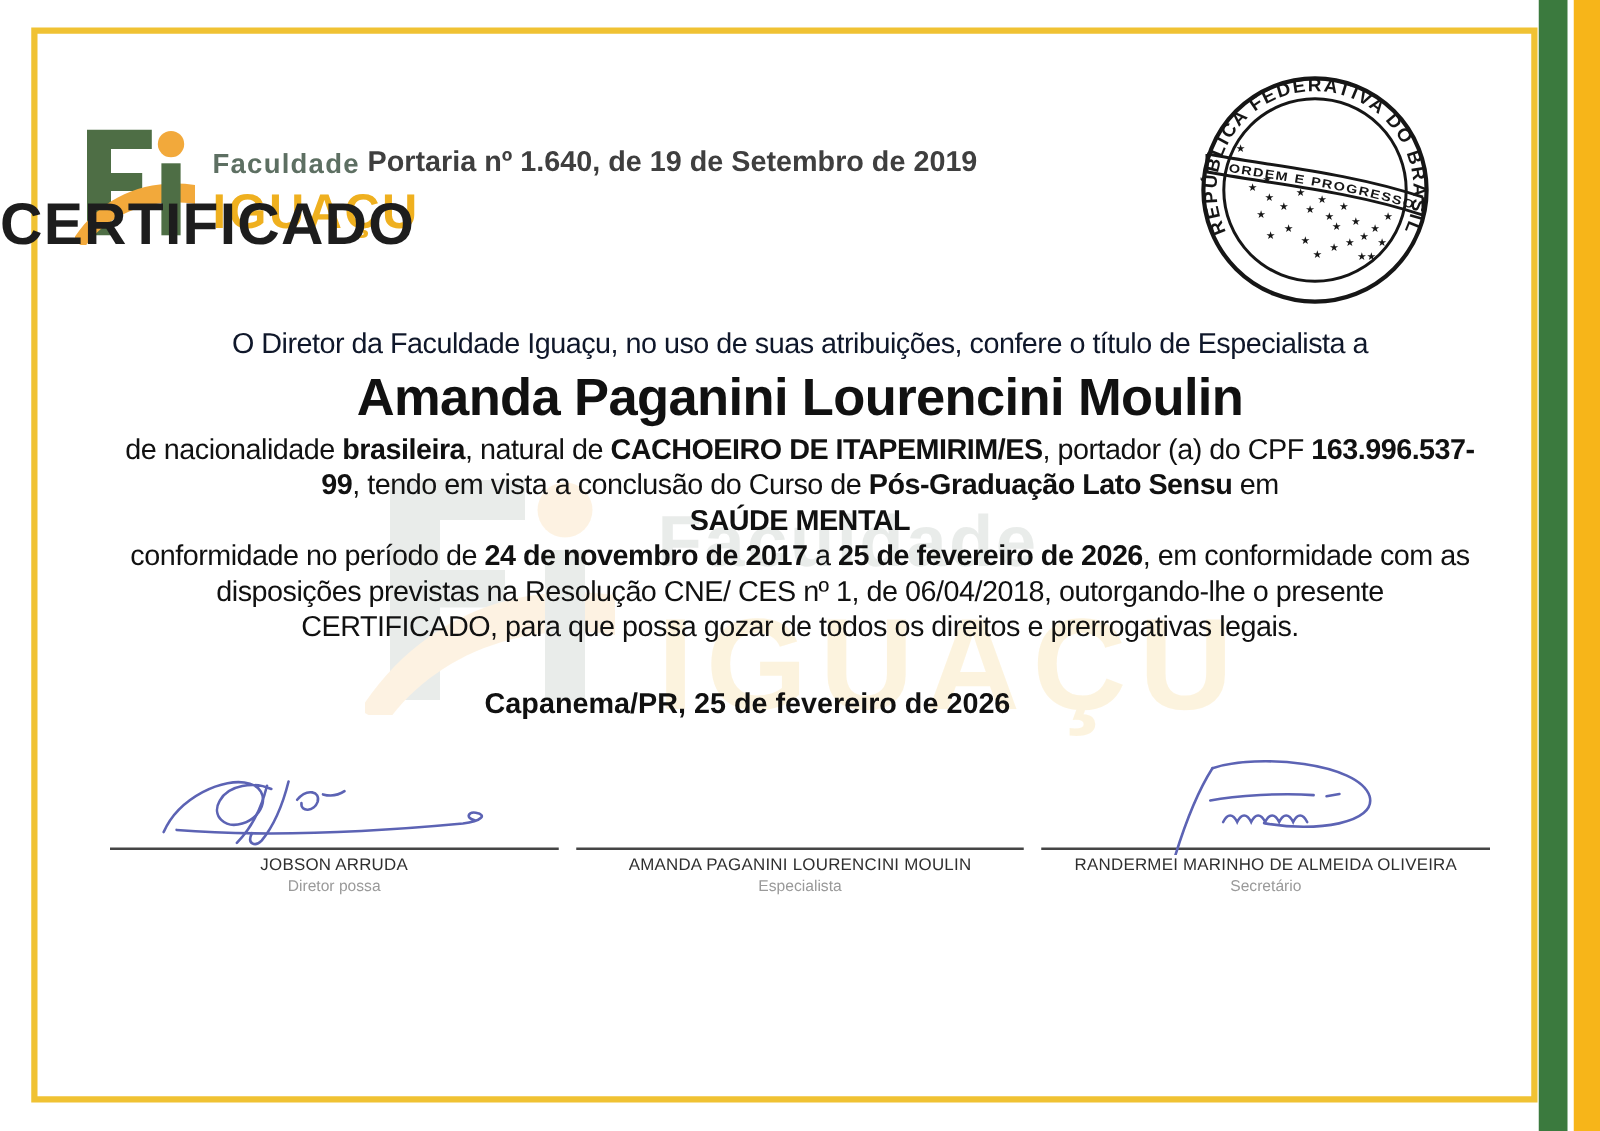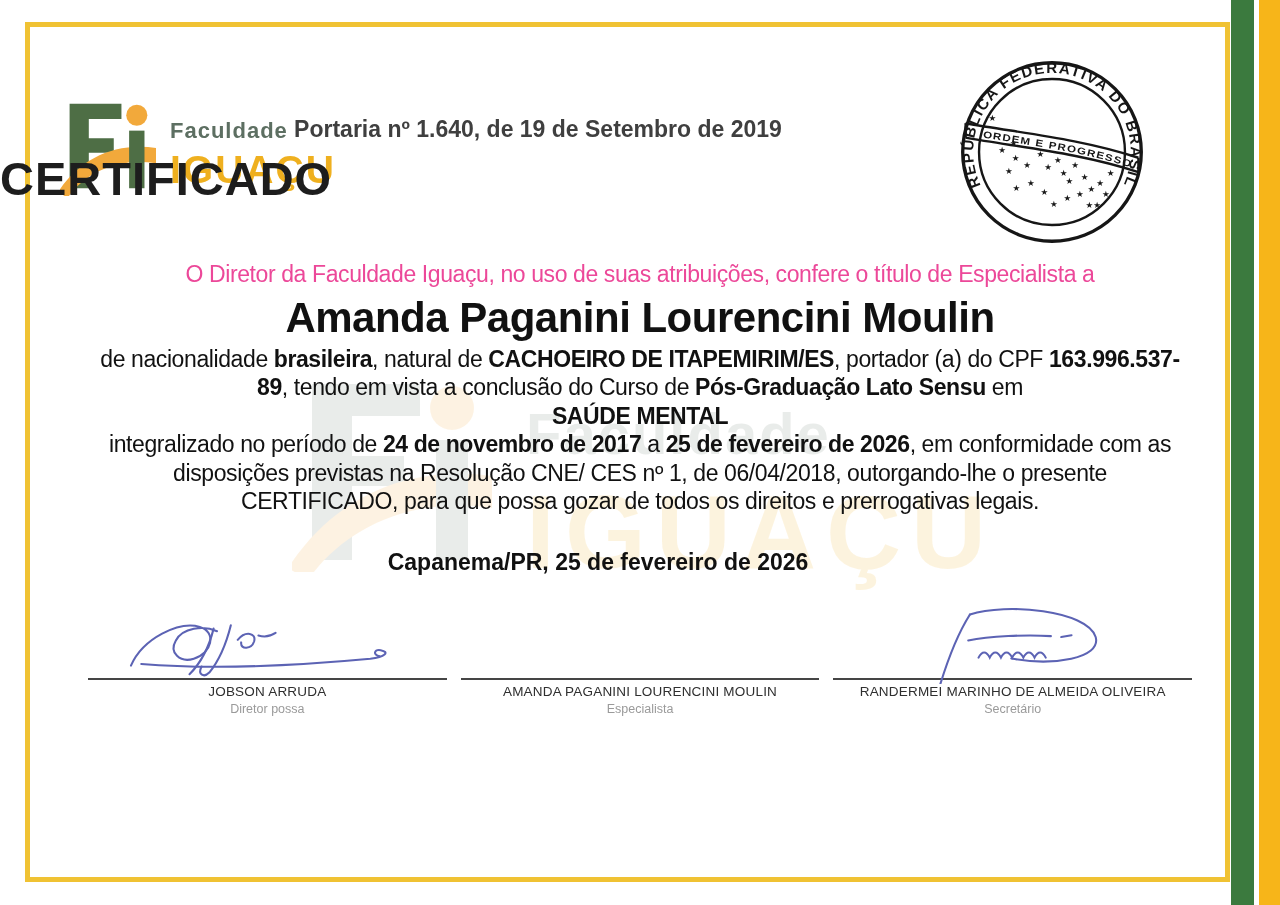--- a/index.html
+++ b/index.html
@@ -29,21 +29,21 @@
   .seal{position:absolute;left:956px;top:56px;width:192px;height:192px;}
 
   
   .watermark{position:absolute;left:292px;top:372px;display:flex;align-items:flex-start;opacity:.14;pointer-events:none;}
   .watermark .wm-text{margin-left:34px;padding-top:28px;}
   .watermark .wm-fac{display:block;font-size:58px;color:#6c7d70;font-weight:bold;letter-spacing:2px;}
   .watermark .wm-igu{display:block;font-size:104px;color:var(--iguacu_yellow);font-weight:bold;letter-spacing:10px;margin-top:6px;}
 
   
   .intro{position:absolute;left:0;top:261px;width:1280px;text-align:center;
-    font-size:23px;color:#ec4899;letter-spacing:-0.4px;white-space:nowrap;}
+    font-size:23px;color:#0f172a;letter-spacing:-0.4px;white-space:nowrap;}
   .recipient{position:absolute;left:0;top:294px;width:1280px;text-align:center;
     font-size:42px;font-weight:bold;color:#111;letter-spacing:-0.5px;white-space:nowrap;}
   .para{position:absolute;left:0;top:345px;width:1280px;text-align:center;color:#111;}
   .para .line{font-size:23px;line-height:28.4px;letter-spacing:-0.4px;white-space:nowrap;}
   .place-date{position:absolute;left:0;top:549px;width:1196px;text-align:center;
     font-size:23px;font-weight:bold;color:#111;}
 
   
   .sig-row{position:absolute;left:88px;top:612px;width:1104px;display:flex;gap:14px;}
   .sig-col{flex:1;text-align:center;position:relative;}
@@ -141,23 +141,23 @@
         <text x="60" y="94">★</text>
       </g>
     </svg>
   </div>
 
   <div class="intro">O Diretor da Faculdade Iguaçu, no uso de suas atribuições, confere o título de Especialista a</div>
   <div class="recipient">Amanda Paganini Lourencini Moulin</div>
 
   <div class="para">
     <div class="line"><span>de nacionalidade </span><b>brasileira</b><span>, natural de </span><b>CACHOEIRO DE ITAPEMIRIM/ES</b><span>, portador (a) do CPF </span><b>163.996.537-</b></div>
-    <div class="line"><b>89</b><span>, tendo em vista a conclusão do Curso de </span><b>Pós-Graduação Lato Sensu</b><span> em</span></div>
+    <div class="line"><b>99</b><span>, tendo em vista a conclusão do Curso de </span><b>Pós-Graduação Lato Sensu</b><span> em</span></div>
     <div class="line"><b>SAÚDE MENTAL</b></div>
-    <div class="line"><span>integralizado no período de </span><b>24 de novembro de 2017</b><span> a </span><b>25 de fevereiro de 2026</b><span>, em conformidade com as</span></div>
+    <div class="line"><span>conformidade no período de </span><b>24 de novembro de 2017</b><span> a </span><b>25 de fevereiro de 2026</b><span>, em conformidade com as</span></div>
     <div class="line"><span>disposições previstas na Resolução CNE/ CES nº 1, de 06/04/2018, outorgando-lhe o presente</span></div>
     <div class="line"><span>CERTIFICADO, para que possa gozar de todos os direitos e prerrogativas legais.</span></div>
   </div>
 
   <div class="place-date">Capanema/PR, 25 de fevereiro de 2026</div>
 
   <div class="sig-row">
 
     <div class="sig-col">
       <div class="sig-pad">

